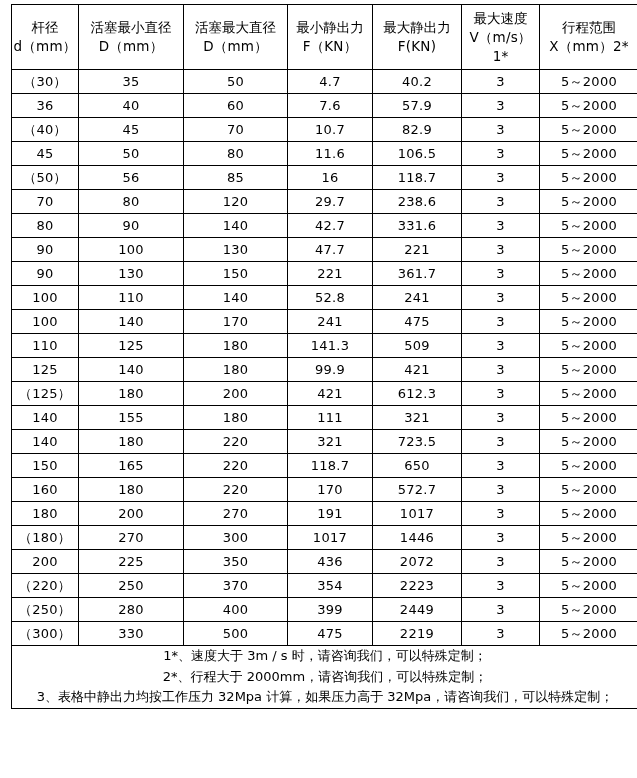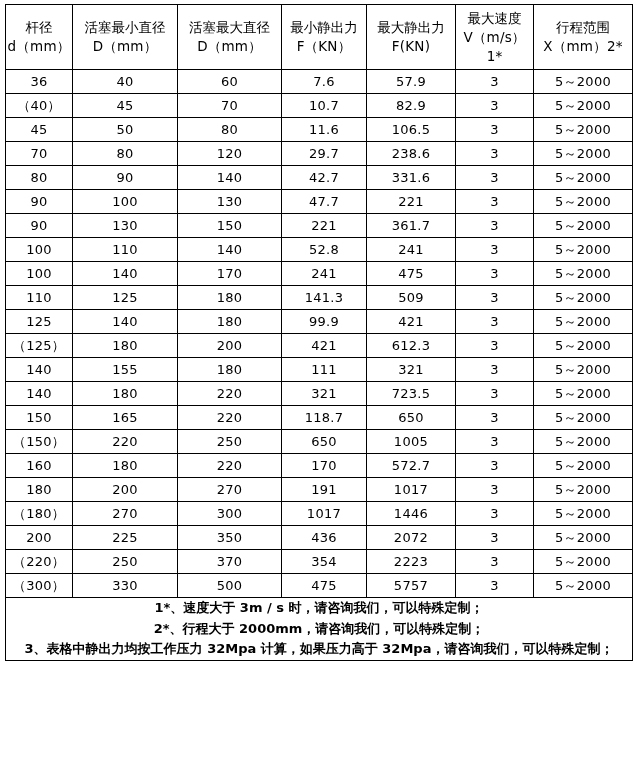--- a/index.html
+++ b/index.html
@@ -12,21 +12,21 @@
     height: 778px;
     font-family: "DejaVu Sans", "Liberation Sans", sans-serif;
     color: #000000;
     overflow: hidden;
   }
   .sheet {
     position: relative;
     width: 637px;
     height: 778px;
     box-sizing: border-box;
-    padding: 4px 5px 0 5px;
+    padding: 4px 5px 0 11px;
   }
   table.spec {
     border-collapse: collapse;
     table-layout: fixed;
     width: 627px;
     border: 1.5px solid #000;
   }
   table.spec col.c0 { width: 67px; }
   table.spec col.c1 { width: 105px; }
   table.spec col.c2 { width: 104px; }
@@ -69,21 +69,21 @@
     text-align: left;
     vertical-align: top;
     padding: 5px 6px 6px 8px;
     font-size: 13px;
     line-height: 20.5px;
   }
   .note {
     display: block;
     white-space: normal;
   }
-  .note.strong { font-weight: bold; }
+  .note.strong { font-weight: normal; }
 </style>
 </head>
 <body>
 
 <div class="sheet">
   <table class="spec">
     <colgroup>
       <col class="c0">
         <col class="c1">
         <col class="c2">
@@ -120,20 +120,29 @@
             <span class="hl unit">1*</span>
           </th>
           <th class="hcell">
             <span class="hl">行程范围</span>
             <span class="hl unit">X（mm）2*</span>
           </th>
         </tr>
     </thead>
     <tbody>
         <tr>
+          <td class="dcell">（30）</td>
+          <td class="dcell">35</td>
+          <td class="dcell">50</td>
+          <td class="dcell">4.7</td>
+          <td class="dcell">40.2</td>
+          <td class="dcell">3</td>
+          <td class="dcell">5～2000</td>
+        </tr>
+        <tr>
           <td class="dcell">36</td>
           <td class="dcell">40</td>
           <td class="dcell">60</td>
           <td class="dcell">7.6</td>
           <td class="dcell">57.9</td>
           <td class="dcell">3</td>
           <td class="dcell">5～2000</td>
         </tr>
         <tr>
           <td class="dcell">（40）</td>
@@ -147,20 +156,29 @@
         <tr>
           <td class="dcell">45</td>
           <td class="dcell">50</td>
           <td class="dcell">80</td>
           <td class="dcell">11.6</td>
           <td class="dcell">106.5</td>
           <td class="dcell">3</td>
           <td class="dcell">5～2000</td>
         </tr>
         <tr>
+          <td class="dcell">（50）</td>
+          <td class="dcell">56</td>
+          <td class="dcell">85</td>
+          <td class="dcell">16</td>
+          <td class="dcell">118.7</td>
+          <td class="dcell">3</td>
+          <td class="dcell">5～2000</td>
+        </tr>
+        <tr>
           <td class="dcell">70</td>
           <td class="dcell">80</td>
           <td class="dcell">120</td>
           <td class="dcell">29.7</td>
           <td class="dcell">238.6</td>
           <td class="dcell">3</td>
           <td class="dcell">5～2000</td>
         </tr>
         <tr>
           <td class="dcell">80</td>
@@ -255,29 +273,20 @@
         <tr>
           <td class="dcell">150</td>
           <td class="dcell">165</td>
           <td class="dcell">220</td>
           <td class="dcell">118.7</td>
           <td class="dcell">650</td>
           <td class="dcell">3</td>
           <td class="dcell">5～2000</td>
         </tr>
         <tr>
-          <td class="dcell">（150）</td>
-          <td class="dcell">220</td>
-          <td class="dcell">250</td>
-          <td class="dcell">650</td>
-          <td class="dcell">1005</td>
-          <td class="dcell">3</td>
-          <td class="dcell">5～2000</td>
-        </tr>
-        <tr>
           <td class="dcell">160</td>
           <td class="dcell">180</td>
           <td class="dcell">220</td>
           <td class="dcell">170</td>
           <td class="dcell">572.7</td>
           <td class="dcell">3</td>
           <td class="dcell">5～2000</td>
         </tr>
         <tr>
           <td class="dcell">180</td>
@@ -309,25 +318,34 @@
         <tr>
           <td class="dcell">（220）</td>
           <td class="dcell">250</td>
           <td class="dcell">370</td>
           <td class="dcell">354</td>
           <td class="dcell">2223</td>
           <td class="dcell">3</td>
           <td class="dcell">5～2000</td>
         </tr>
         <tr>
+          <td class="dcell">（250）</td>
+          <td class="dcell">280</td>
+          <td class="dcell">400</td>
+          <td class="dcell">399</td>
+          <td class="dcell">2449</td>
+          <td class="dcell">3</td>
+          <td class="dcell">5～2000</td>
+        </tr>
+        <tr>
           <td class="dcell">（300）</td>
           <td class="dcell">330</td>
           <td class="dcell">500</td>
           <td class="dcell">475</td>
-          <td class="dcell">5757</td>
+          <td class="dcell">2219</td>
           <td class="dcell">3</td>
           <td class="dcell">5～2000</td>
         </tr>
       </tbody>
     <tfoot>
       <tr>
         <td class="notes" colspan="7">
             <span class="note strong">1*、速度大于 3m / s 时，请咨询我们，可以特殊定制；</span>
             <span class="note strong">2*、行程大于 2000mm，请咨询我们，可以特殊定制；</span>
             <span class="note strong">3、表格中静出力均按工作压力 32Mpa 计算，如果压力高于 32Mpa，请咨询我们，可以特殊定制；</span>

